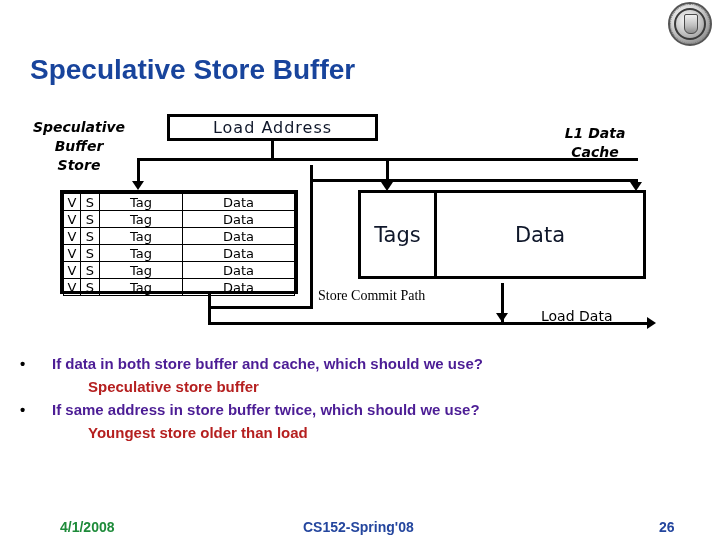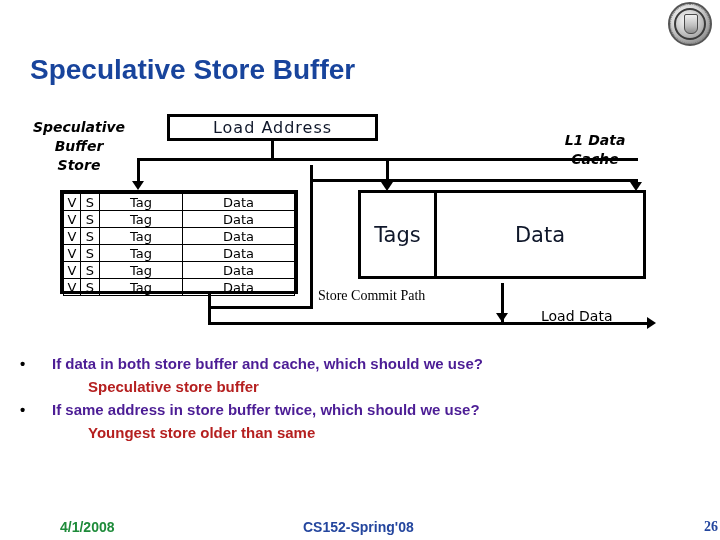--- a/index.html
+++ b/index.html
@@ -39,21 +39,21 @@
     white-space:nowrap;
   }
 
   
   .diag-label{
     font-family:"DejaVu Sans", sans-serif;
     font-style:italic;font-weight:bold;color:#000;font-size:14px;
     text-align:center;line-height:1.35;
   }
   #ssb-label{left:14px;top:118px;width:130px;}
-  #l1-label{left:530px;top:131px;width:130px;}
+  #l1-label{left:530px;top:124px;width:130px;}
 
   
   .box{border:3px solid #000;box-sizing:border-box;background:#fff;}
   .box-text{
     font-family:"DejaVu Sans", sans-serif;
     color:#0f172a;display:flex;align-items:center;justify-content:center;
     width:100%;height:100%;
   }
 
   #load-address-box{left:167px;top:114px;width:211px;height:27px;}
@@ -112,21 +112,21 @@
   }
   .sub-text{
     position:absolute;left:88px;top:0;font-size:15px;font-weight:bold;color:#b51f1f;
     white-space:nowrap;
   }
 
   
   .footer-item{position:absolute;font-size:14px;font-weight:bold;text-align:center;}
   #footer-date{left:60px;top:519px;color:#1e8b3a;}
   #footer-course{left:303px;top:519px;color:#24469e;}
-  #footer-page{left:704px;top:519px;color:#24469e;font-family:Liberation Serif, serif;}
+  #footer-page{left:659px;top:519px;color:#24469e;}
 </style>
 </head>
 <body>
 
 <div class="stage">
 
   <div class="abs" id="logo">
     <div class="seal-outer"></div>
     <div class="seal-ring"></div>
     <div class="seal-inner"></div>
@@ -241,21 +241,21 @@
       <span class="bullet-text">If data in both store buffer and cache, which should we use?</span>
     </div>
     <div class="bullet-row">
       <span class="sub-text">Speculative store buffer</span>
     </div>
     <div class="bullet-row">
       <span class="bullet-dot">•</span>
       <span class="bullet-text">If same address in store buffer twice, which should we use?</span>
     </div>
     <div class="bullet-row">
-      <span class="sub-text">Youngest store older than same</span>
+      <span class="sub-text">Youngest store older than load</span>
     </div>
   </div>
 
   <div class="footer-item" id="footer-date">4/1/2008</div>
   <div class="footer-item" id="footer-course">CS152-Spring'08</div>
   <div class="footer-item" id="footer-page">26</div>
 
 </div>
 
 </body></html>

